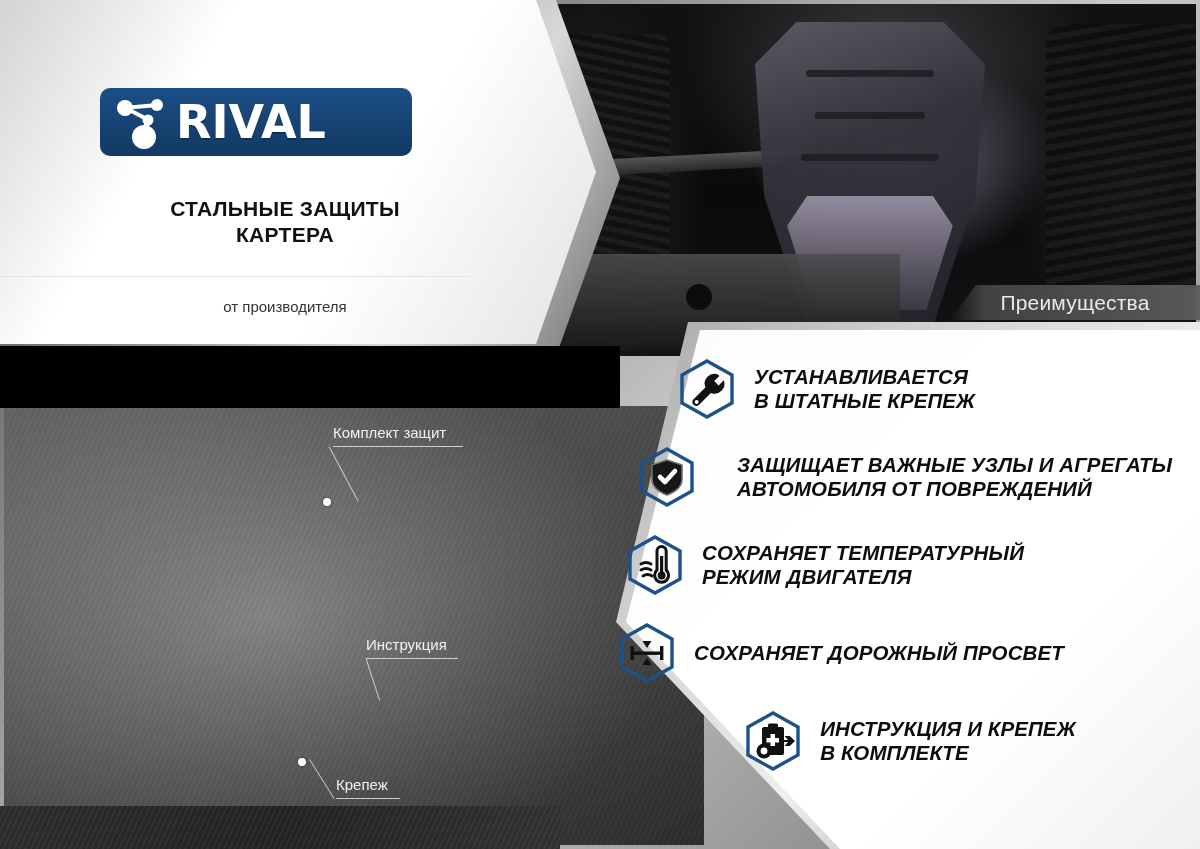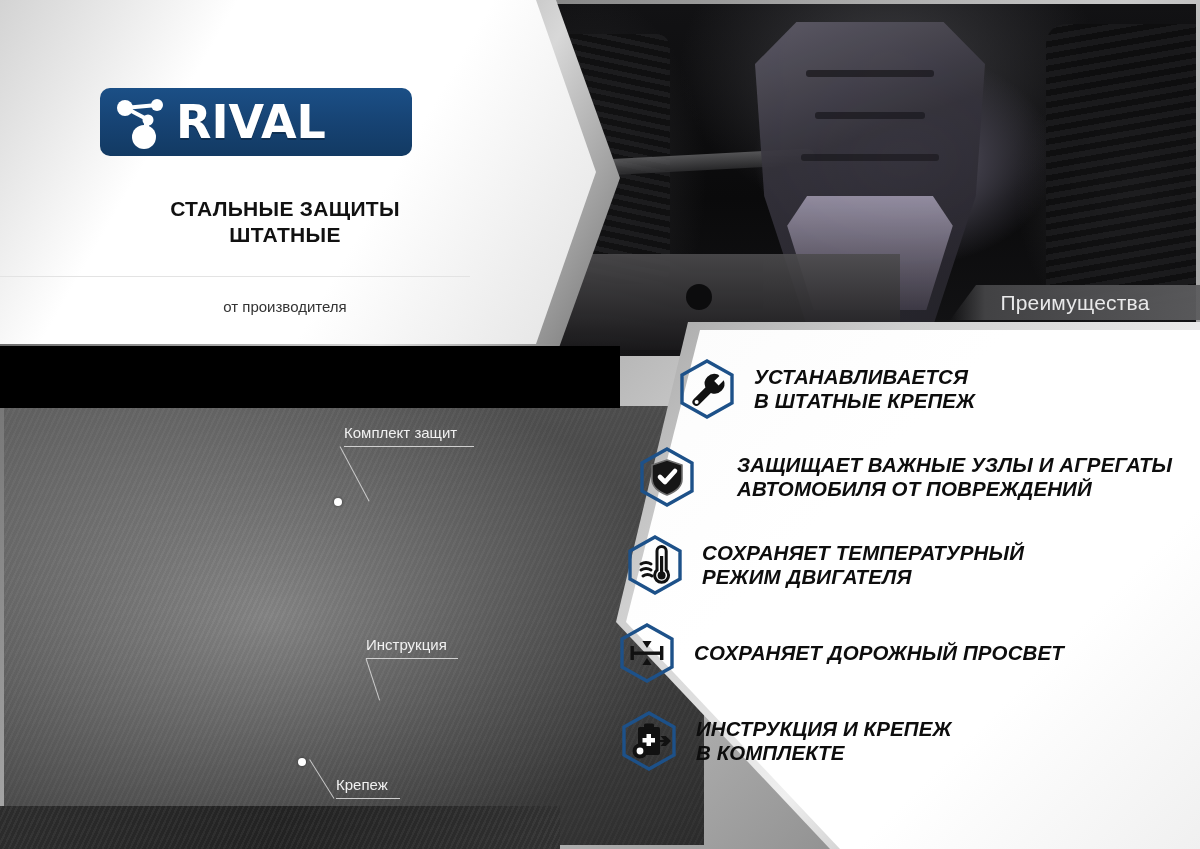--- a/index.html
+++ b/index.html
@@ -187,21 +187,21 @@
   .sheet .sh-box{position:absolute;border:1px solid #b9bcc2;background:#e7e9ec;}
   .sheet .sh-tbl{position:absolute;border:1px solid #a9acb2;background:#fff;}
   .s1{left:380px;top:670px;width:96px;height:124px;transform:rotate(-2deg);}
   .s2{left:452px;top:686px;width:92px;height:120px;transform:rotate(2deg);}
 
   
   .callout{position:absolute;z-index:7;color:#f1f1f1;font-size:15px;white-space:nowrap;}
   .callout .ln{position:absolute;background:#dcdcdc;height:1px;opacity:.85;}
   .callout .dot{position:absolute;width:8px;height:8px;border-radius:50%;background:#fff;box-shadow:0 0 3px rgba(0,0,0,.5);}
   .callout .ul{position:absolute;height:1px;background:#dcdcdc;opacity:.9;}
-  .co-kit{left:344px;top:424px;}
+  .co-kit{left:333px;top:424px;}
   .co-instr{left:366px;top:636px;}
   .co-fast{left:292px;top:776px;margin-left:44px;}
 
   
   .adv-shadow{
     position:absolute;left:560px;top:322px;width:640px;height:527px;z-index:4;
     background:linear-gradient(135deg,#9e9e9e 0%,#cfcfcf 30%,#efefef 60%,#7d7d7d 100%);
     clip-path:polygon(128px 0,640px 0,640px 527px,270px 527px,56px 300px,128px 0);
   }
   .adv{
@@ -212,21 +212,21 @@
   .adv-list{position:absolute;left:616px;top:356px;width:584px;z-index:6;}
   .adv-item{display:flex;align-items:center;margin-bottom:22px;font-style:italic;}
   .adv-item .hexwrap{flex:0 0 auto;width:66px;height:66px;margin-right:14px;display:flex;align-items:center;justify-content:center;}
   .adv-item .txt{
     color:#0d0d0d;font-weight:700;font-size:20.5px;line-height:1.16;letter-spacing:.1px;
   }
   .it0{margin-left:58px;}
   .it1{margin-left:18px;gap:23px;}
   .it2{margin-left:-2px;}
   .it3{margin-left:6px;}
-  .it4{margin-left:0px;}
+  .it4{margin-left:0px;justify-content:center;}
 
   
   .bot-strip{
     position:absolute;left:0;top:806px;width:560px;height:43px;z-index:6;
     background:linear-gradient(110deg,#2e2e2e 0%,#242424 50%,#333 100%);
   }
   .bot-strip .tex{position:absolute;inset:0;
     background:repeating-linear-gradient(115deg,rgba(255,255,255,.04) 0 2px,rgba(0,0,0,.05) 2px 5px);}
 </style>
 </head>
@@ -383,21 +383,21 @@
         <rect x="12" y="12" width="36" height="4" transform="rotate(-5 12 12)"></rect>
         <rect x="18" y="14" width="22" height="4" transform="rotate(28 18 14)"></rect>
         <rect x="32" y="24" width="5" height="18"></rect>
       </g>
     </svg>
     <span class="word">RIVAL</span>
   </div>
 
   <div class="hdr-title">
     <div>СТАЛЬНЫЕ ЗАЩИТЫ</div>
-    <div>ШТАТНЫЕ</div>
+    <div>КАРТЕРА</div>
   </div>
   <div class="hdr-sub">от производителя</div>
 
   <div class="black-band"></div>
 
   <div class="adv-shadow"></div>
   <div class="adv"></div>
 
   <div class="adv-list">
 

